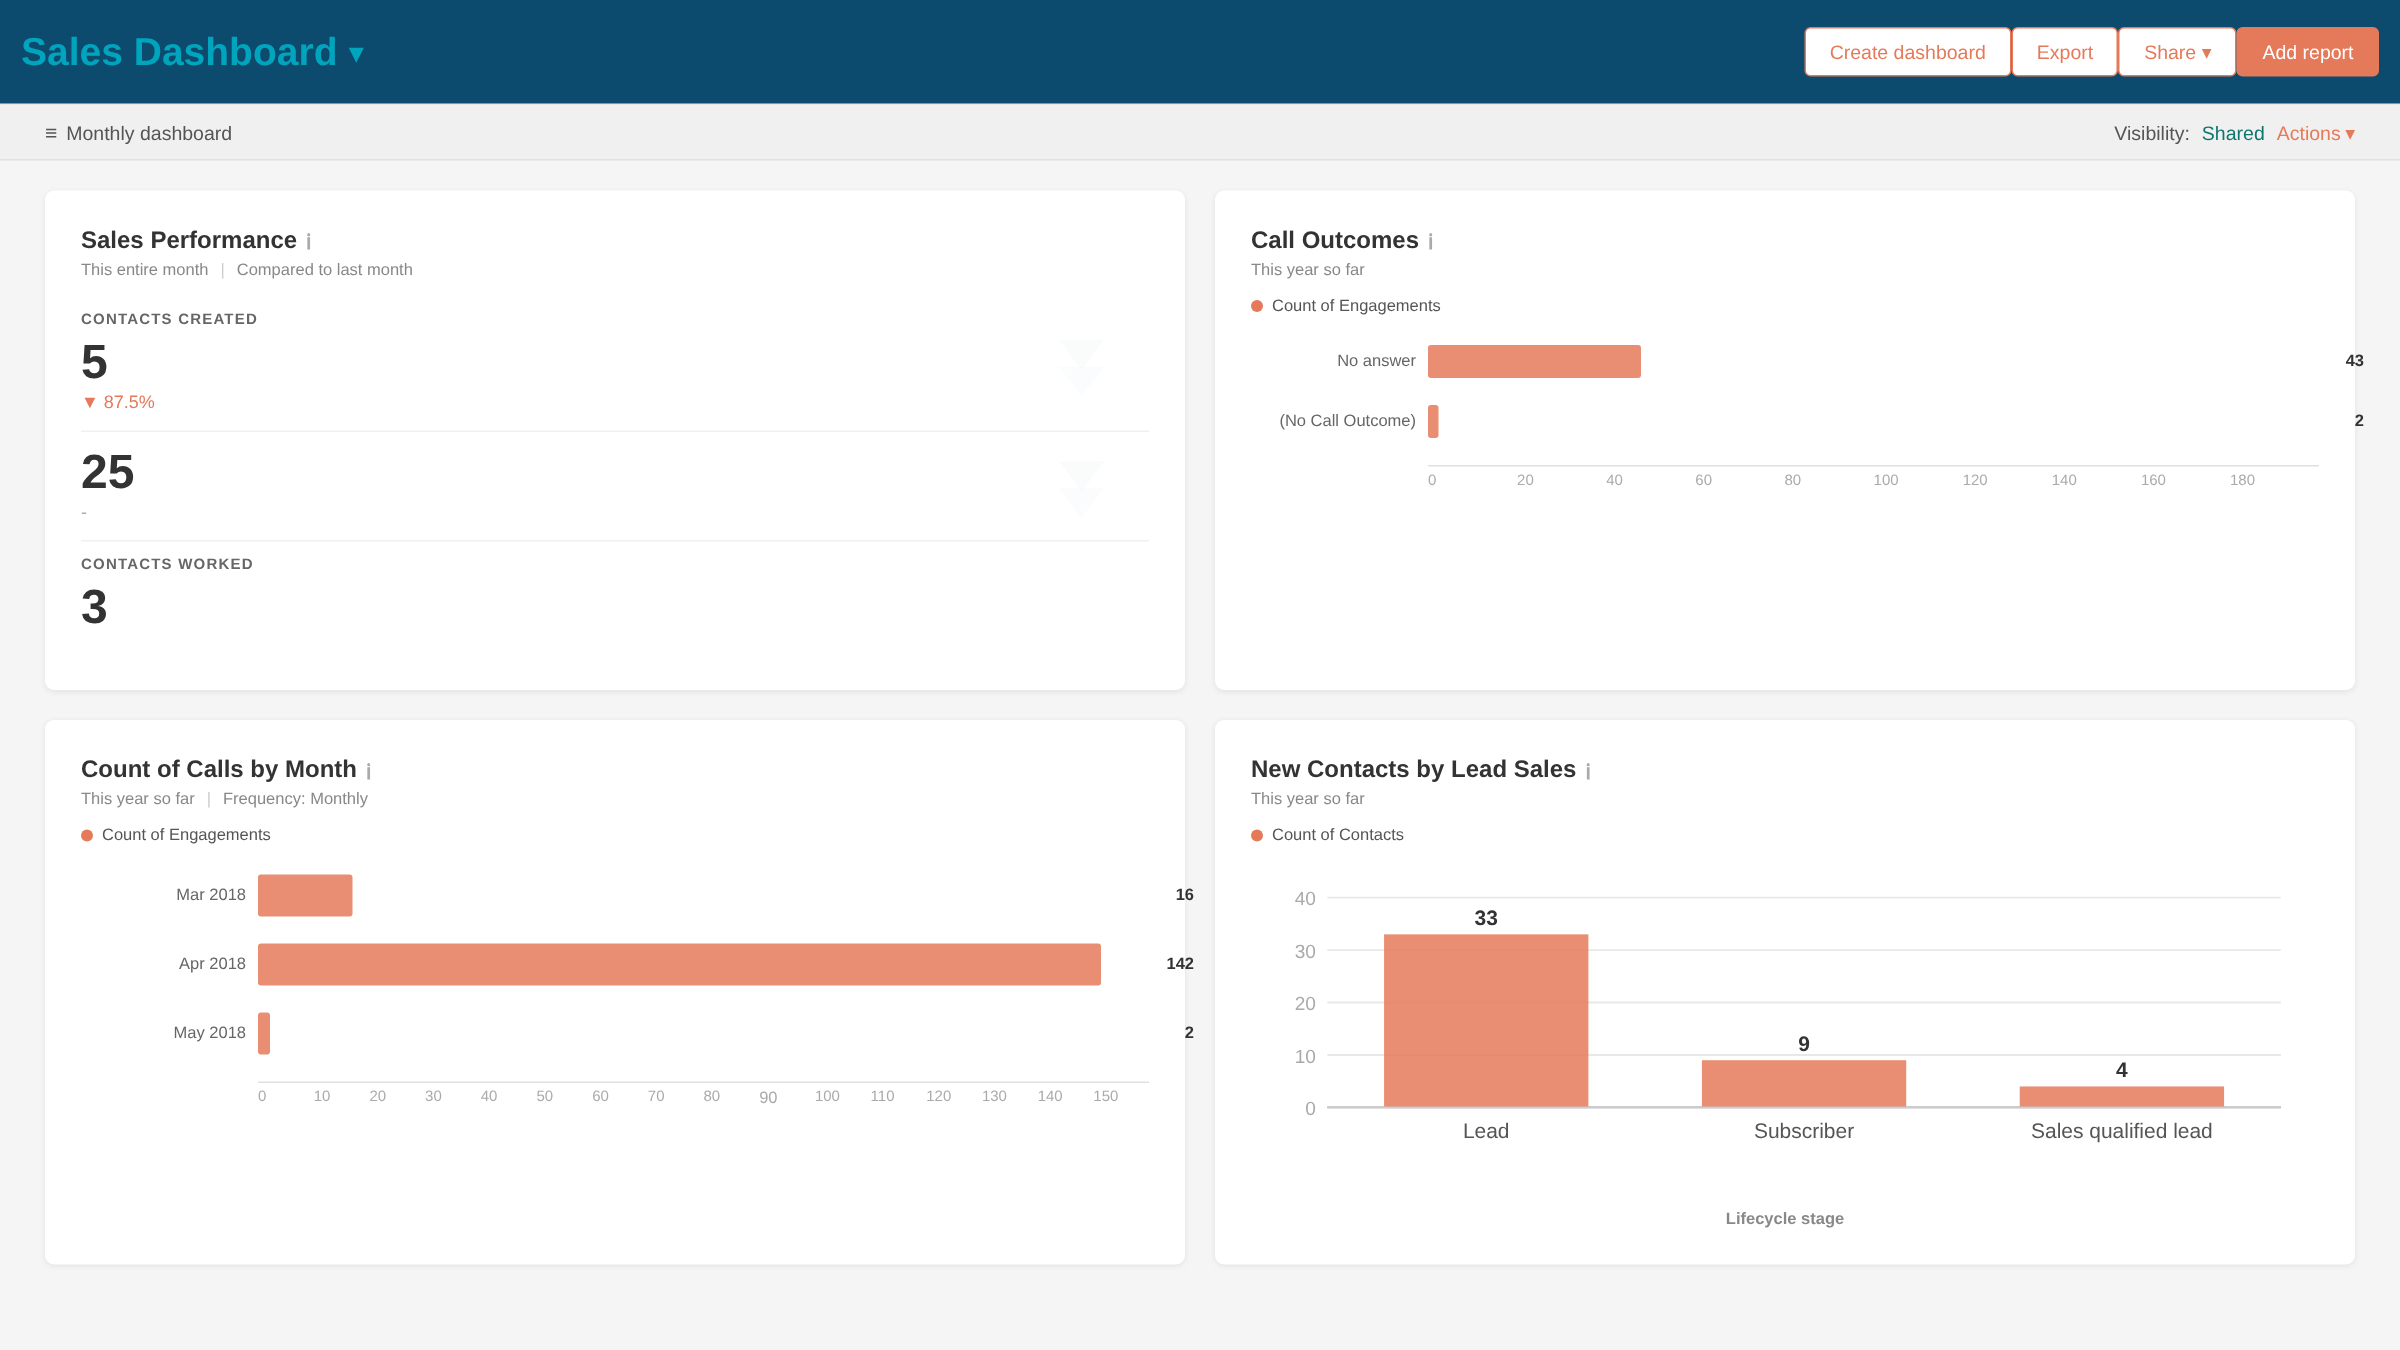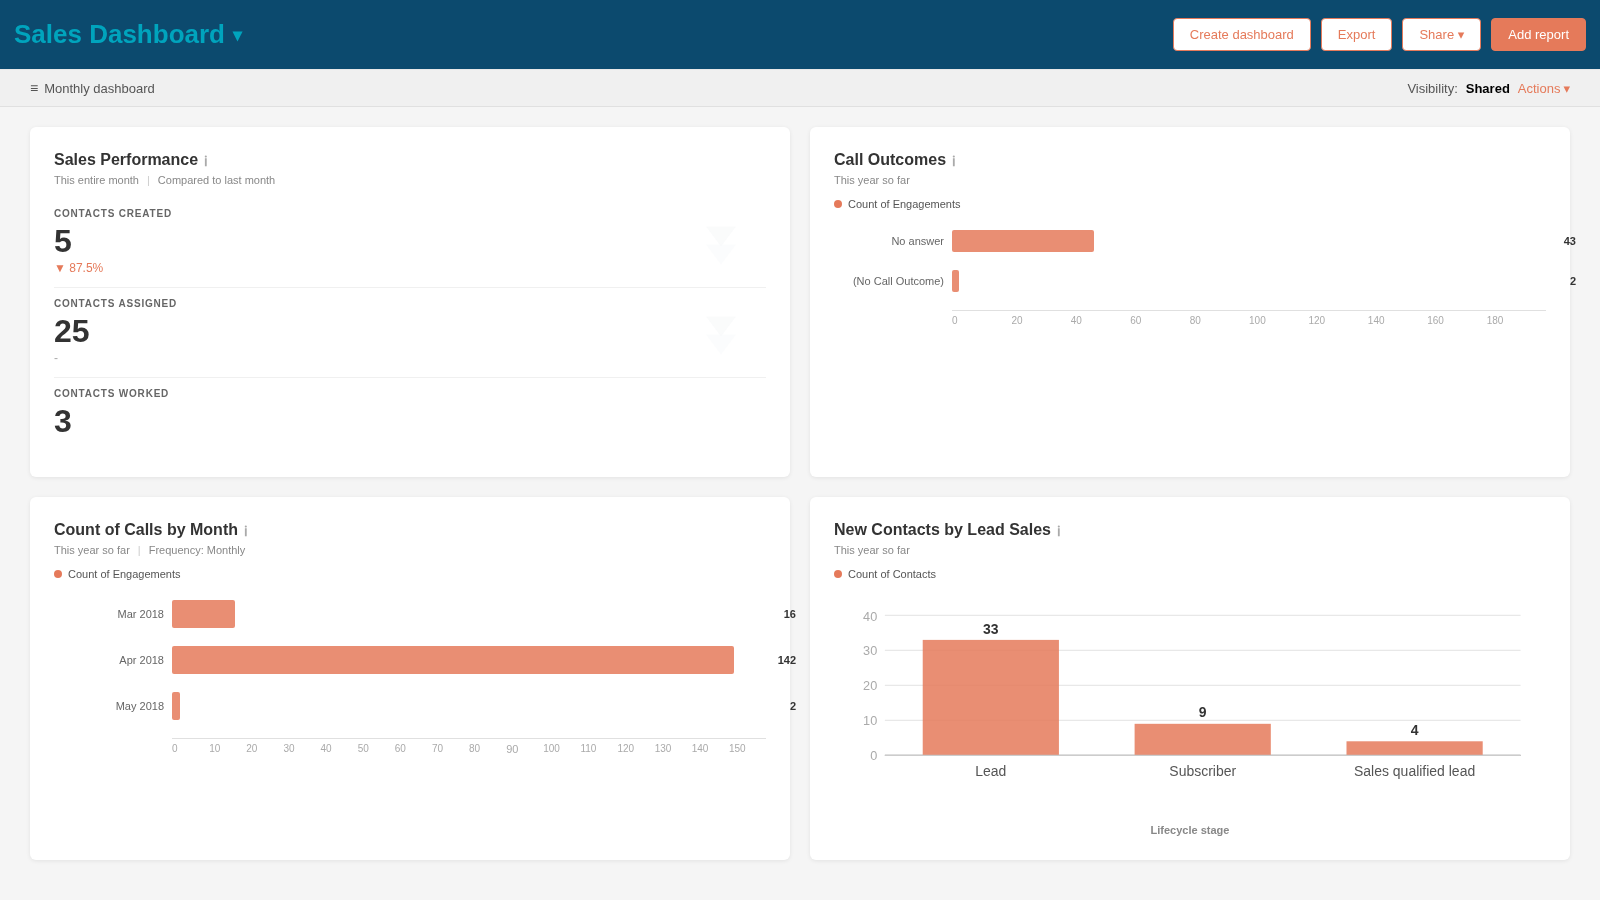--- a/index.html
+++ b/index.html
@@ -22,21 +22,21 @@
       font-size: 26px;
       font-weight: 600;
       color: #00a4bd;
     }
     .header-title .chevron {
       font-size: 18px;
       color: #00a4bd;
     }
     .header-actions {
       display: flex;
-      gap: 10px;
+      gap: 0;
       align-items: center;
     }
     .btn {
       padding: 8px 16px;
       border-radius: 4px;
       font-size: 13px;
       cursor: pointer;
       font-weight: 500;
     }
     .btn-outline {
@@ -68,21 +68,21 @@
       font-size: 13px;
     }
     .filter-btn .filter-icon { font-size: 14px; }
     .visibility-area {
       display: flex;
       align-items: center;
       gap: 8px;
       font-size: 13px;
       color: #555;
     }
-    .visibility-area .shared { color: #000000; font-weight: 700; }
+    .visibility-area .shared { color: #0f766e; font-weight: 400; }
     .actions-btn {
       color: #e57a5a;
       cursor: pointer;
       font-size: 13px;
       display: flex;
       align-items: center;
       gap: 3px;
     }
 
     
@@ -98,21 +98,21 @@
       border-radius: 6px;
       padding: 24px;
       box-shadow: 0 1px 4px rgba(0,0,0,0.08);
     }
 
     .card-title {
       font-size: 16px;
       font-weight: 600;
       color: #333;
       display: flex;
-      align-items: flex-start;
+      align-items: center;
       gap: 6px;
       margin-bottom: 4px;
     }
     .card-title .info-icon {
       color: #aaa;
       font-size: 14px;
     }
     .date-range {
       font-size: 11px;
       color: #888;
@@ -270,21 +270,20 @@
       <div class="metric-change down">▼ 87.5%</div>
       <div class="chevron-shape">
         <svg viewBox="0 0 50 50" fill="none" xmlns="http://www.w3.org/2000/svg">
           <path d="M10 10 L40 10 L25 30 Z" fill="#b8c4d0" opacity="0.5"></path>
           <path d="M10 28 L40 28 L25 48 Z" fill="#b8c4d0" opacity="0.35"></path>
         </svg>
       </div>
     </div>
 
     <div class="metric-section" style="position:relative;">
-      <div class="metric-label">CONTACTS ASSIGNED</div>
       <div class="metric-value">25</div>
       <div class="metric-change neutral">-</div>
       <div class="chevron-shape">
         <svg viewBox="0 0 50 50" fill="none" xmlns="http://www.w3.org/2000/svg">
           <path d="M10 10 L40 10 L25 30 Z" fill="#b8c4d0" opacity="0.5"></path>
           <path d="M10 28 L40 28 L25 48 Z" fill="#b8c4d0" opacity="0.35"></path>
         </svg>
       </div>
     </div>
 

